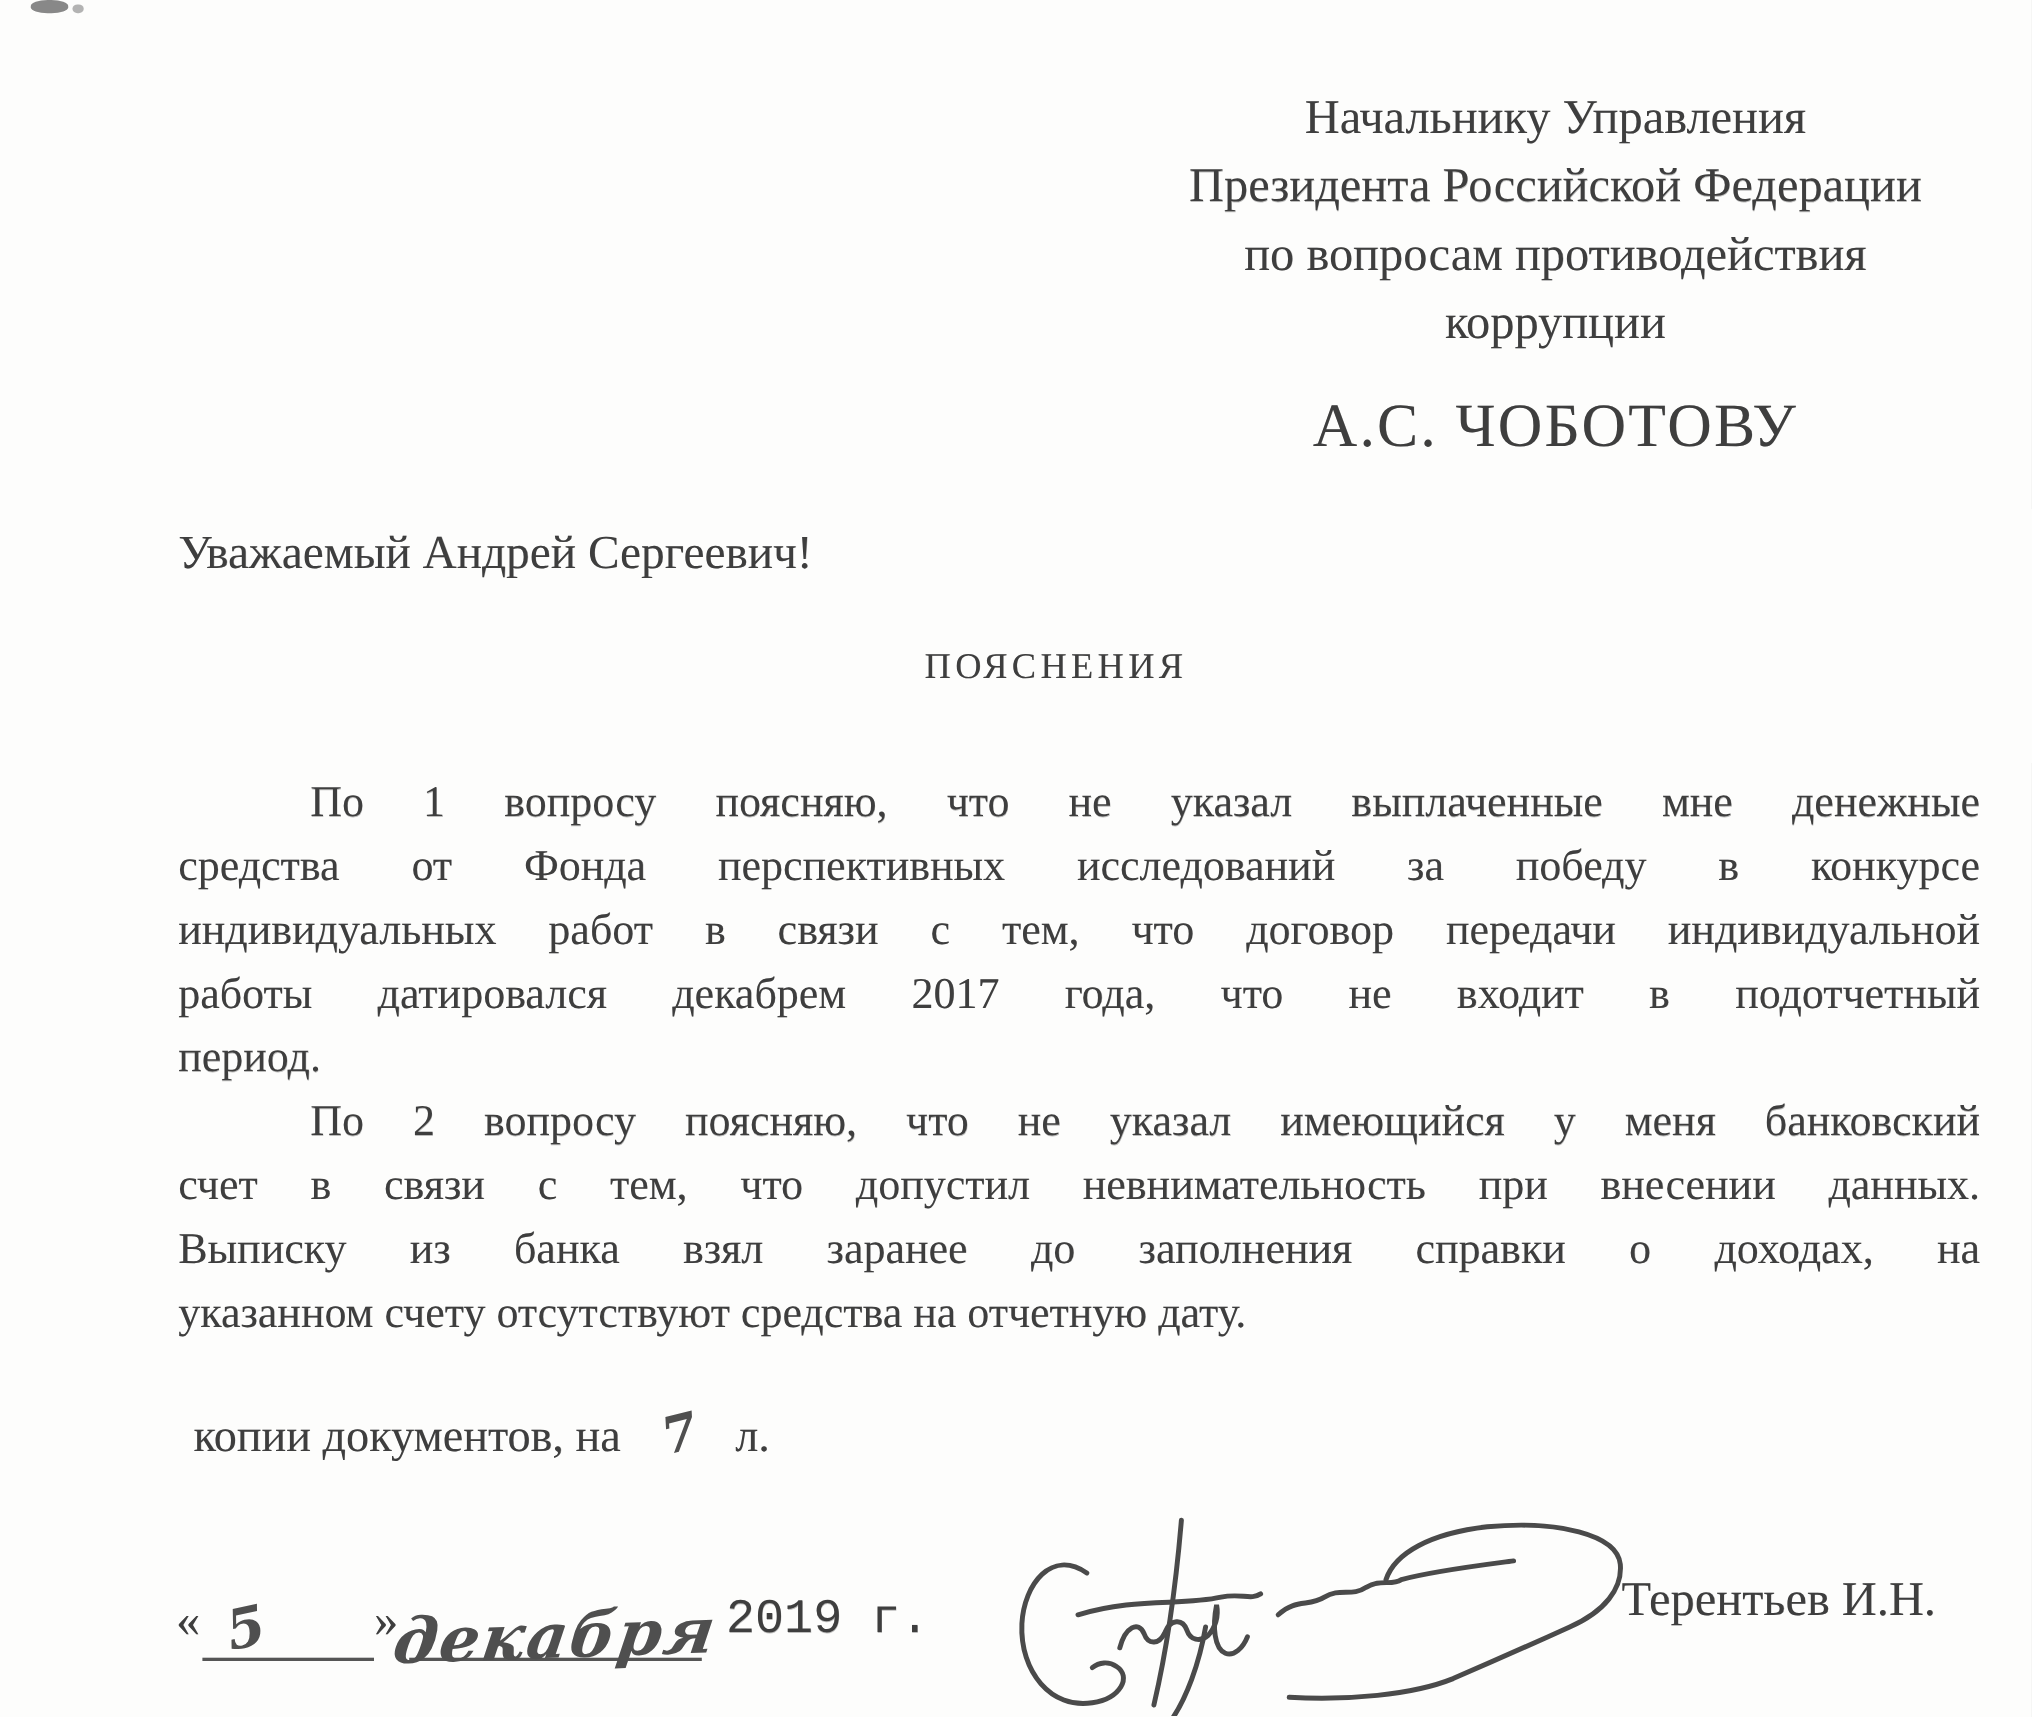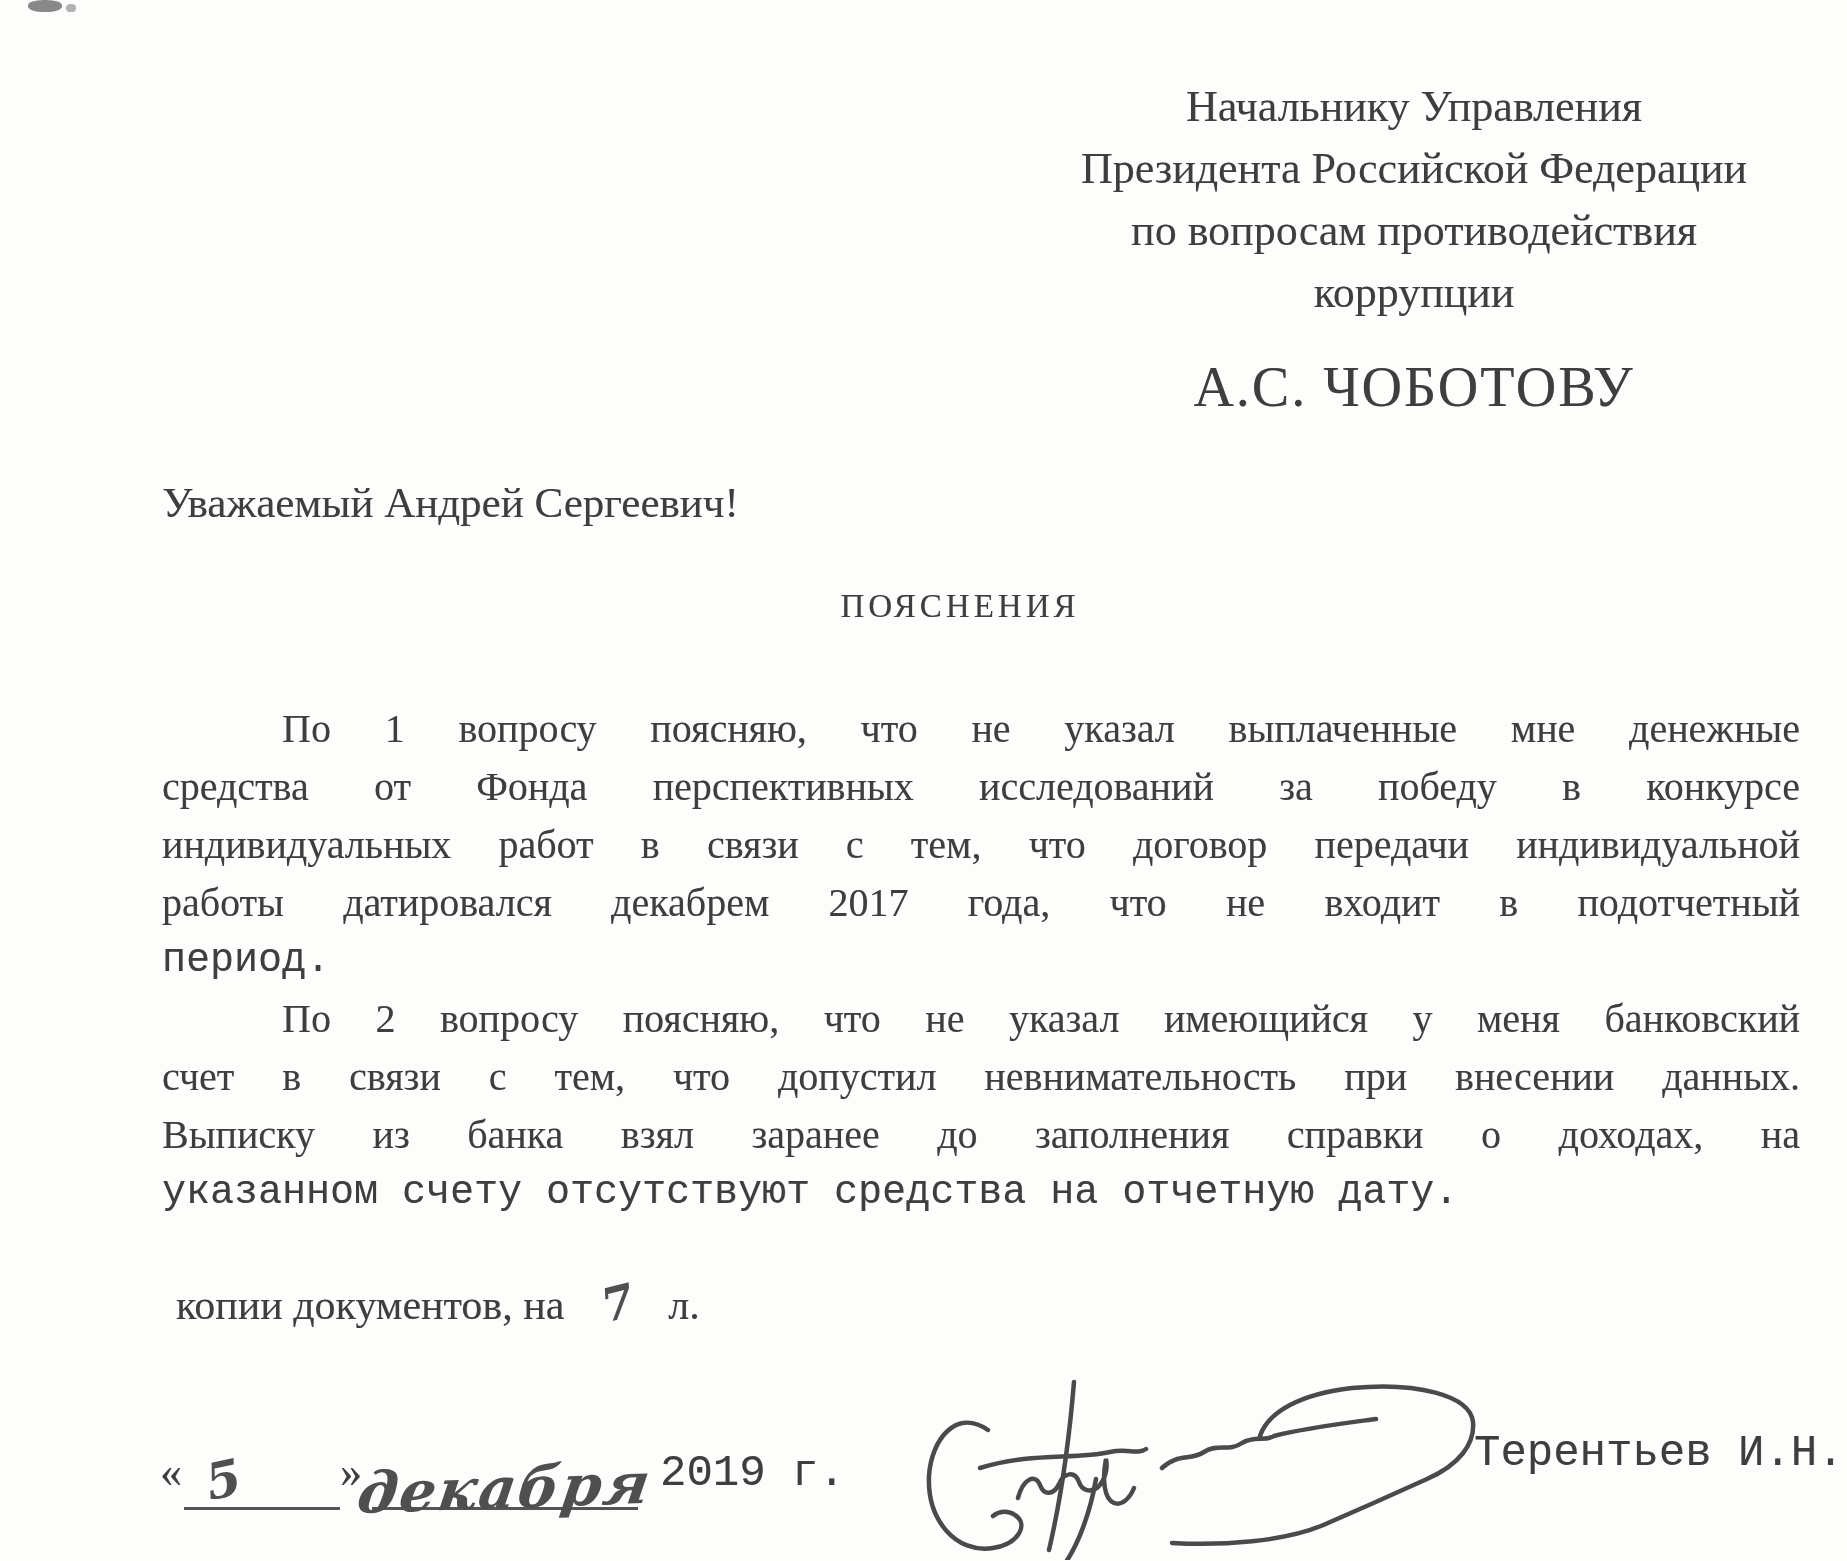--- a/index.html
+++ b/index.html
@@ -37,21 +37,21 @@
     position:absolute; left:150px; top:588px; width:1620px;
     text-align:center; font-size:33px; letter-spacing:4px;
   }
 
   
   .body-text {
     position:absolute; left:162px; top:700px; width:1638px;
     font-size:40px; line-height:58px;
   }
   .line { text-align:justify; text-align-last:justify; }
-  .line.last { text-align-last:left;font-family:Liberation Mono, monospace; }
+  .line.last { text-align-last:left; }
   .line.indent { text-indent:120px; }
 
   
   .attachment {
     position:absolute; left:162px; top:1276px;
     font-size:42px; display:flex; align-items:baseline;
   }
   .attachment .label {
     border-bottom:3px solid #4c4c4c; padding-bottom:5px;
   }
@@ -82,21 +82,21 @@
   }
   .hw-month {
     display:inline-block; font-size:57px; font-weight:600; white-space:nowrap;
     transform:skewX(-10deg) rotate(-2deg); margin-bottom:-14px; letter-spacing:2px;
   }
   .year { margin-left:22px; padding-bottom:12px;font-family:Liberation Mono, monospace; }
 
   
   .signature-wrap { position:absolute; left:922px; top:1378px; width:560px; height:182px; }
   .signee {
-    position:absolute; left:1474px; top:1428px; font-size:44px; white-space:nowrap;font-family:Liberation Mono, monospace;
+    position:absolute; left:1474px; top:1428px; font-size:44px; white-space:nowrap;
   }
 </style>
 </head>
 <body>
 
 <div class="page">
 
   <div class="speck s1"></div>
   <div class="speck s2"></div>
 

